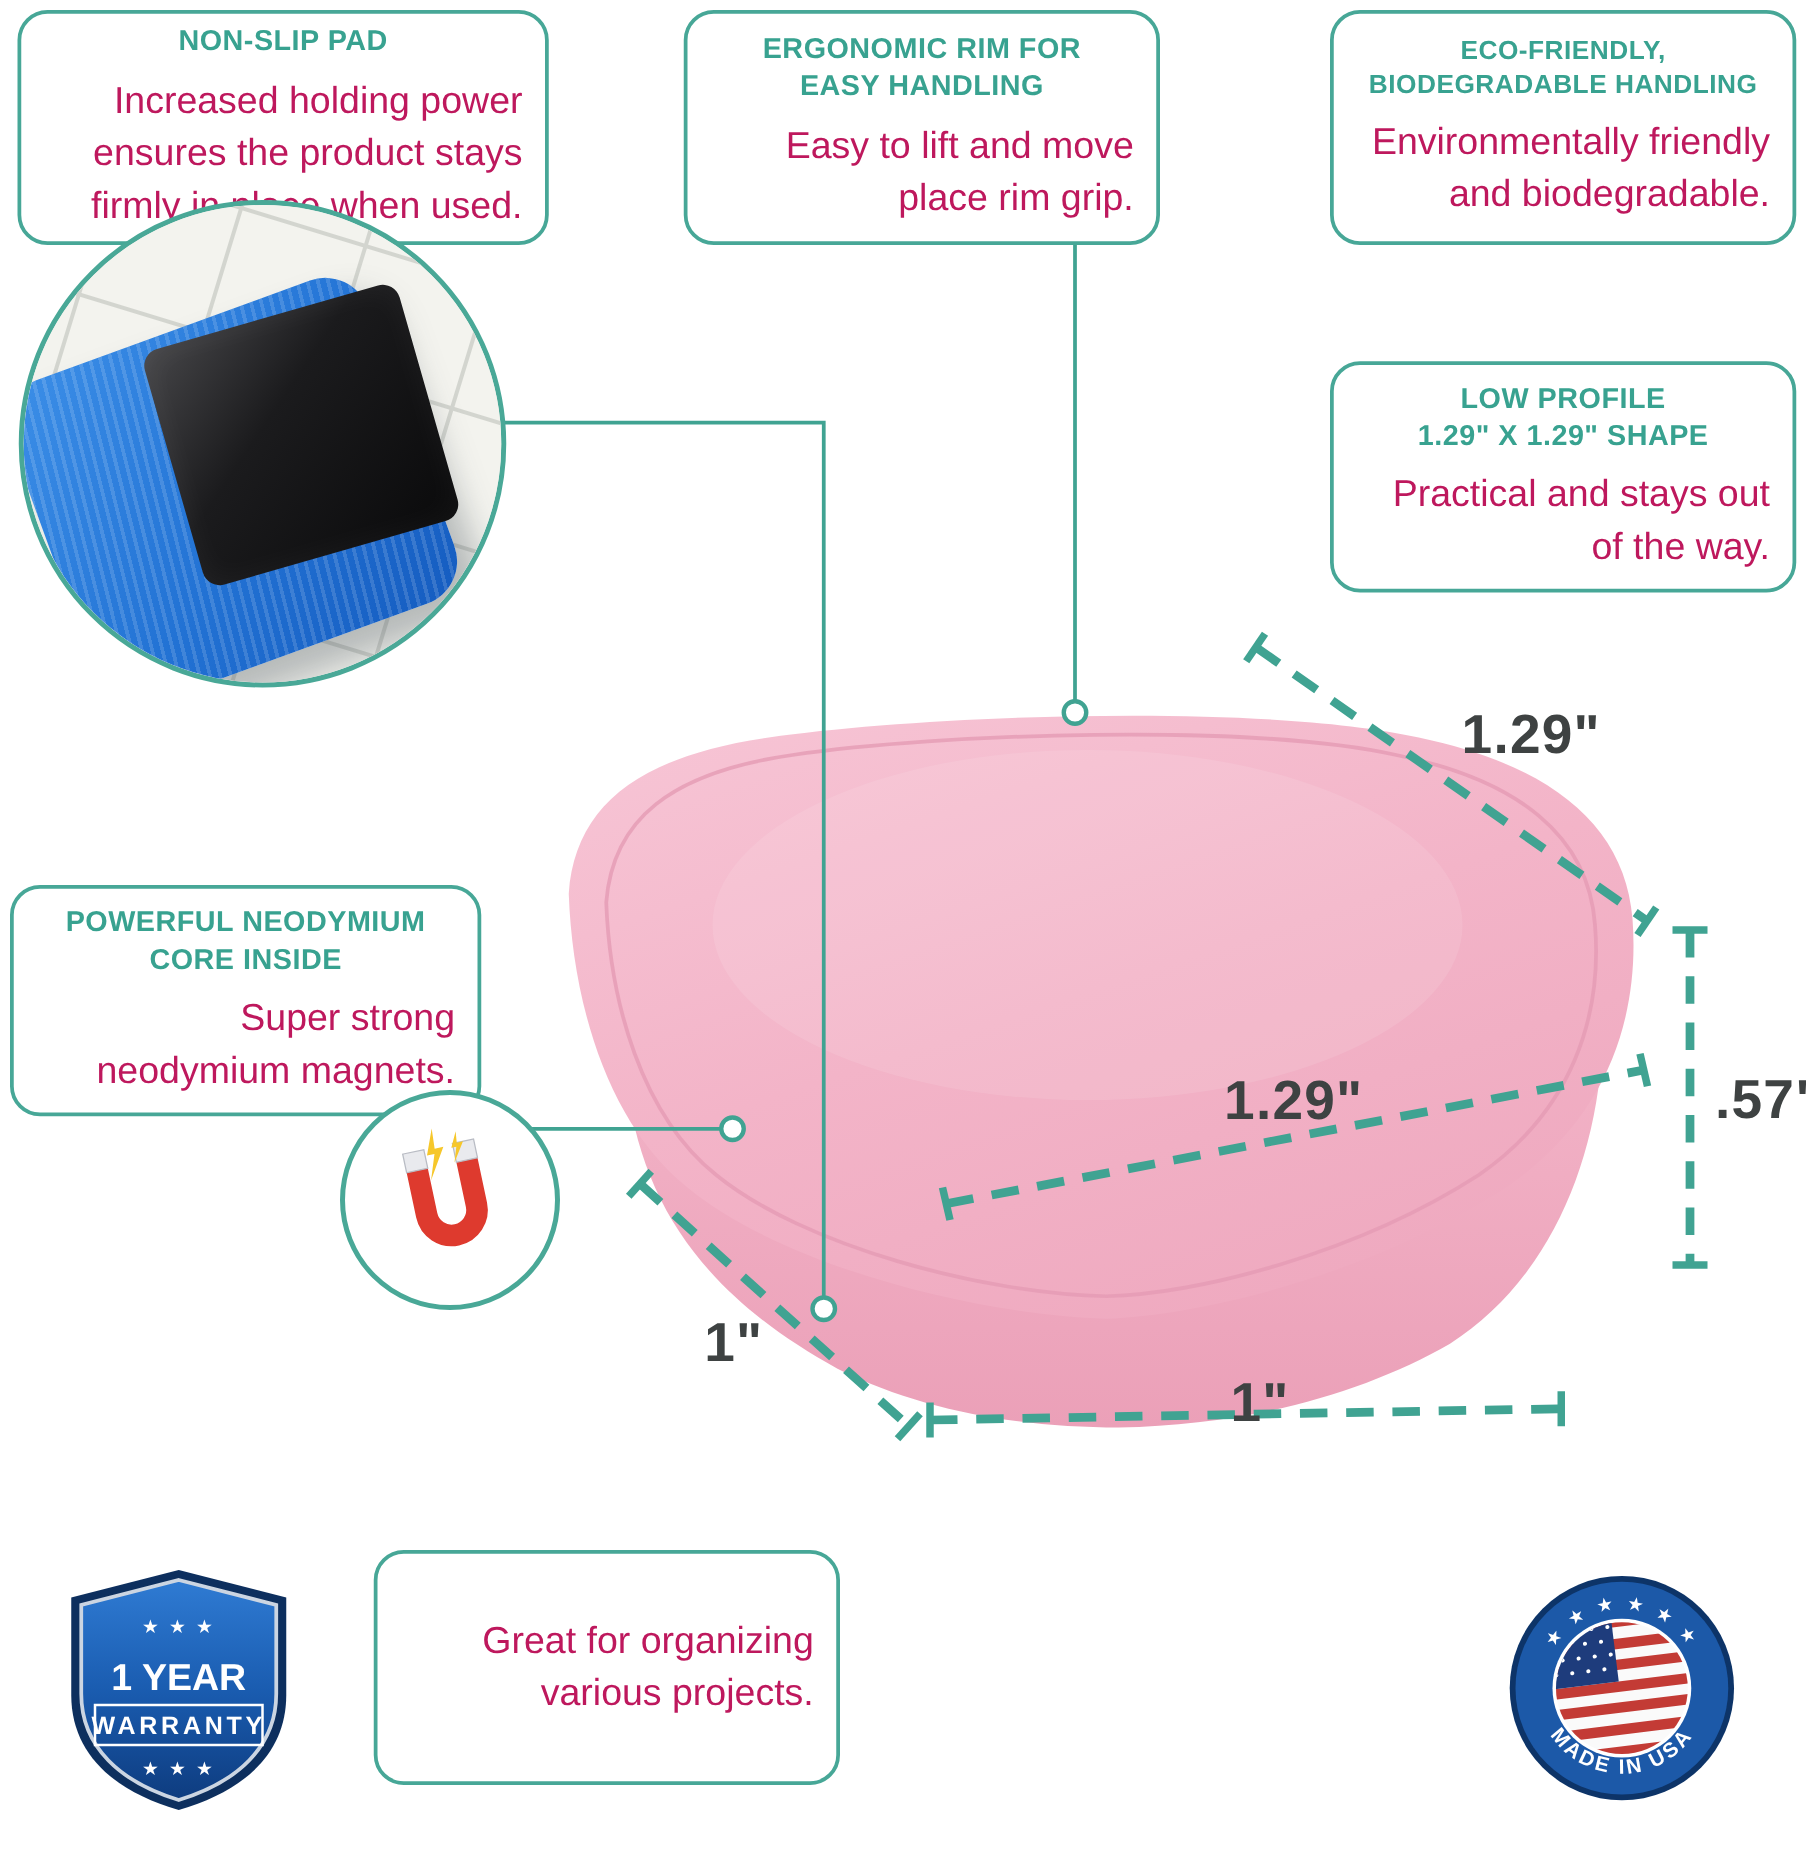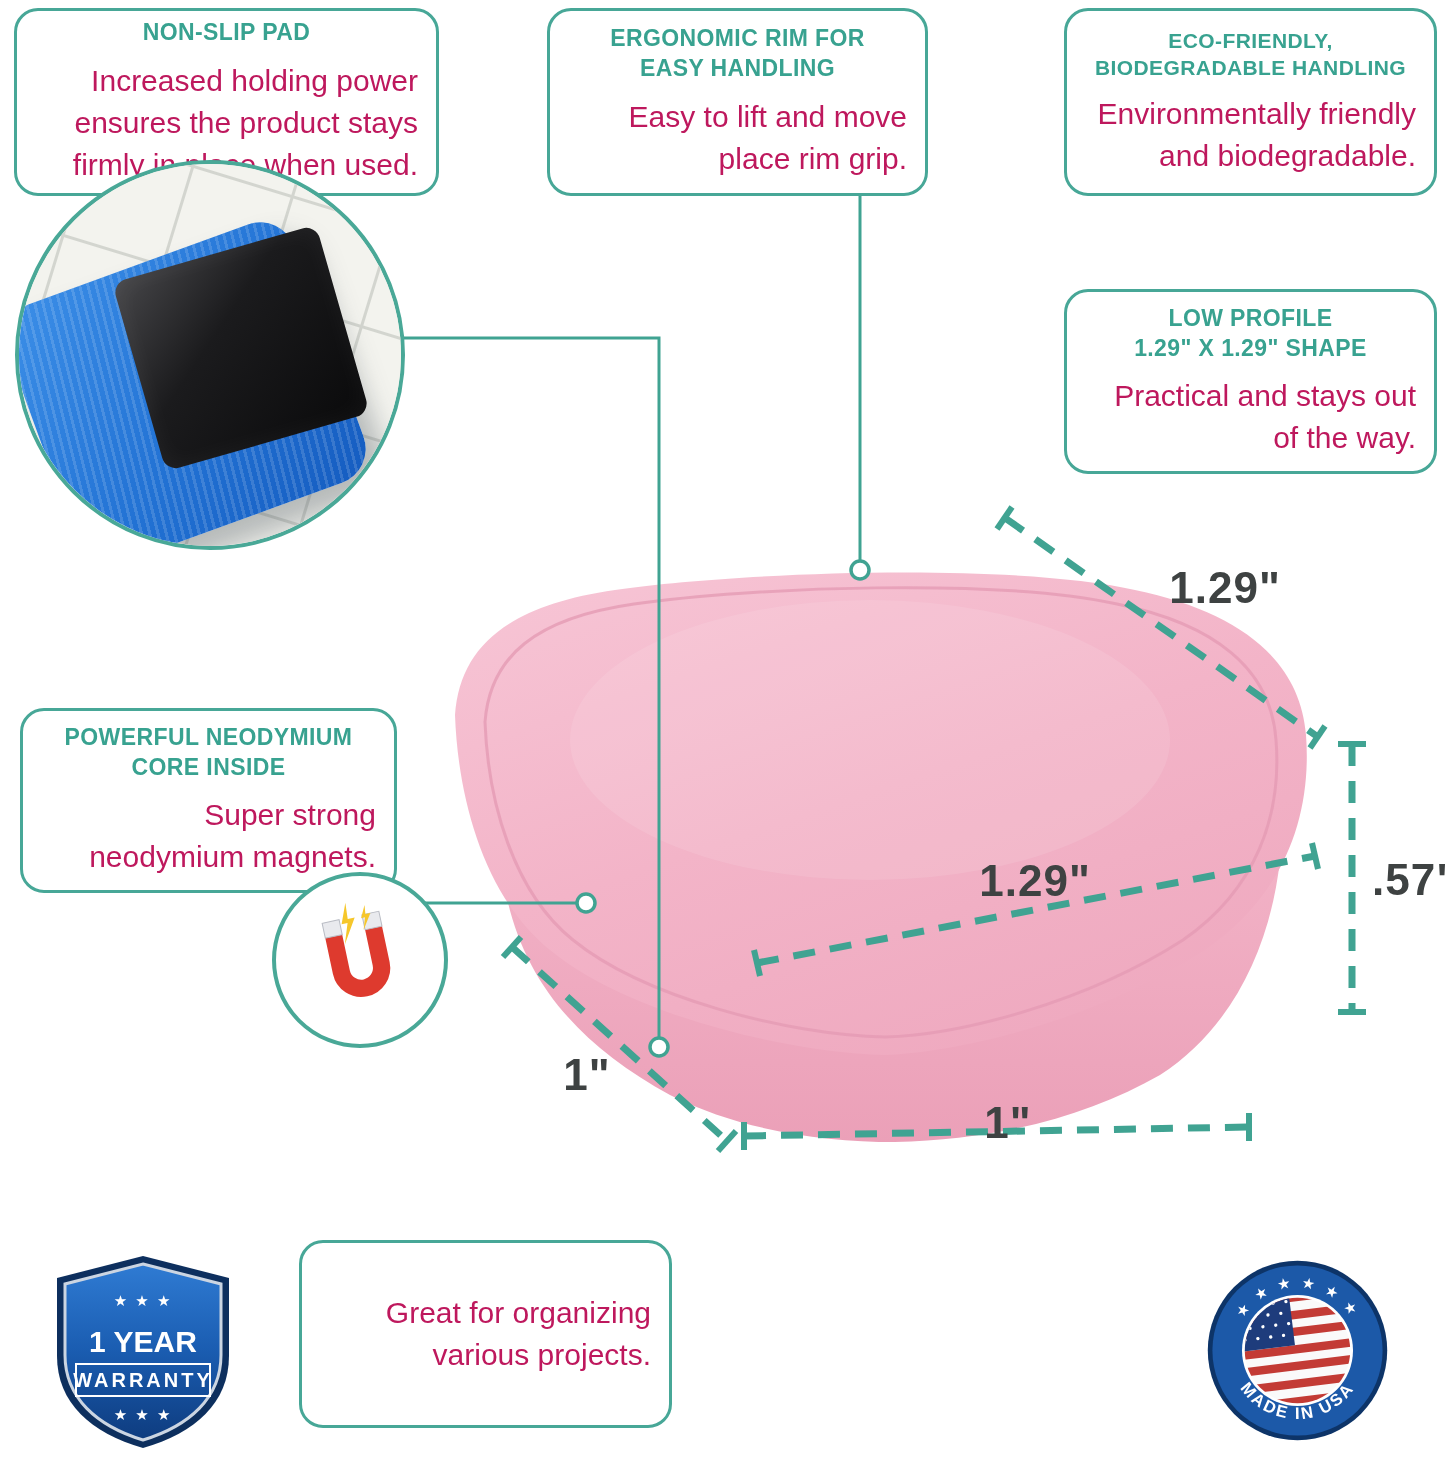--- a/index.html
+++ b/index.html
@@ -11,21 +11,21 @@
              padding:16px 18px; display:flex; flex-direction:column; justify-content:center;
              gap:12px; text-align:center; z-index:5; }
   .co-title { color:#38A290; font-weight:bold; font-size:23px; line-height:1.3;
               letter-spacing:.4px; white-space:pre-line; }
   .co-body  { color:#be185d; font-size:30px; line-height:1.4;text-align:right; }
   #co-nonslip    { left:14px;   top:8px;    width:425px; height:188px; }
   #co-ergonomic  { left:547px;  top:8px;    width:381px; height:188px; }
   #co-eco        { left:1064px; top:8px;    width:373px; height:188px; }
   #co-eco .co-title { font-size:21px; }
   #co-lowprofile { left:1064px; top:289px;  width:373px; height:185px; }
-  #co-neodymium  { left:20px;    top:708px;  width:377px; height:185px; }
+  #co-neodymium  { left:8px;    top:708px;  width:377px; height:185px; }
   #co-versatile  { left:299px;  top:1240px; width:373px; height:188px; }
   #co-glassmats  { left:793px;  top:1240px; width:375px; height:188px; }
 
   
   .product { position:absolute; left:440px; top:550px; z-index:2; }
   .lines   { position:absolute; left:0; top:0; z-index:3; }
   .dash { stroke:#40A392; stroke-width:7; stroke-dasharray:22 15; fill:none; }
   .tick { stroke:#40A392; stroke-width:6; }
   .conn { stroke:#40A392; stroke-width:3; fill:none; }
   .dot  { fill:#ffffff; stroke:#40A392; stroke-width:3.5; }

